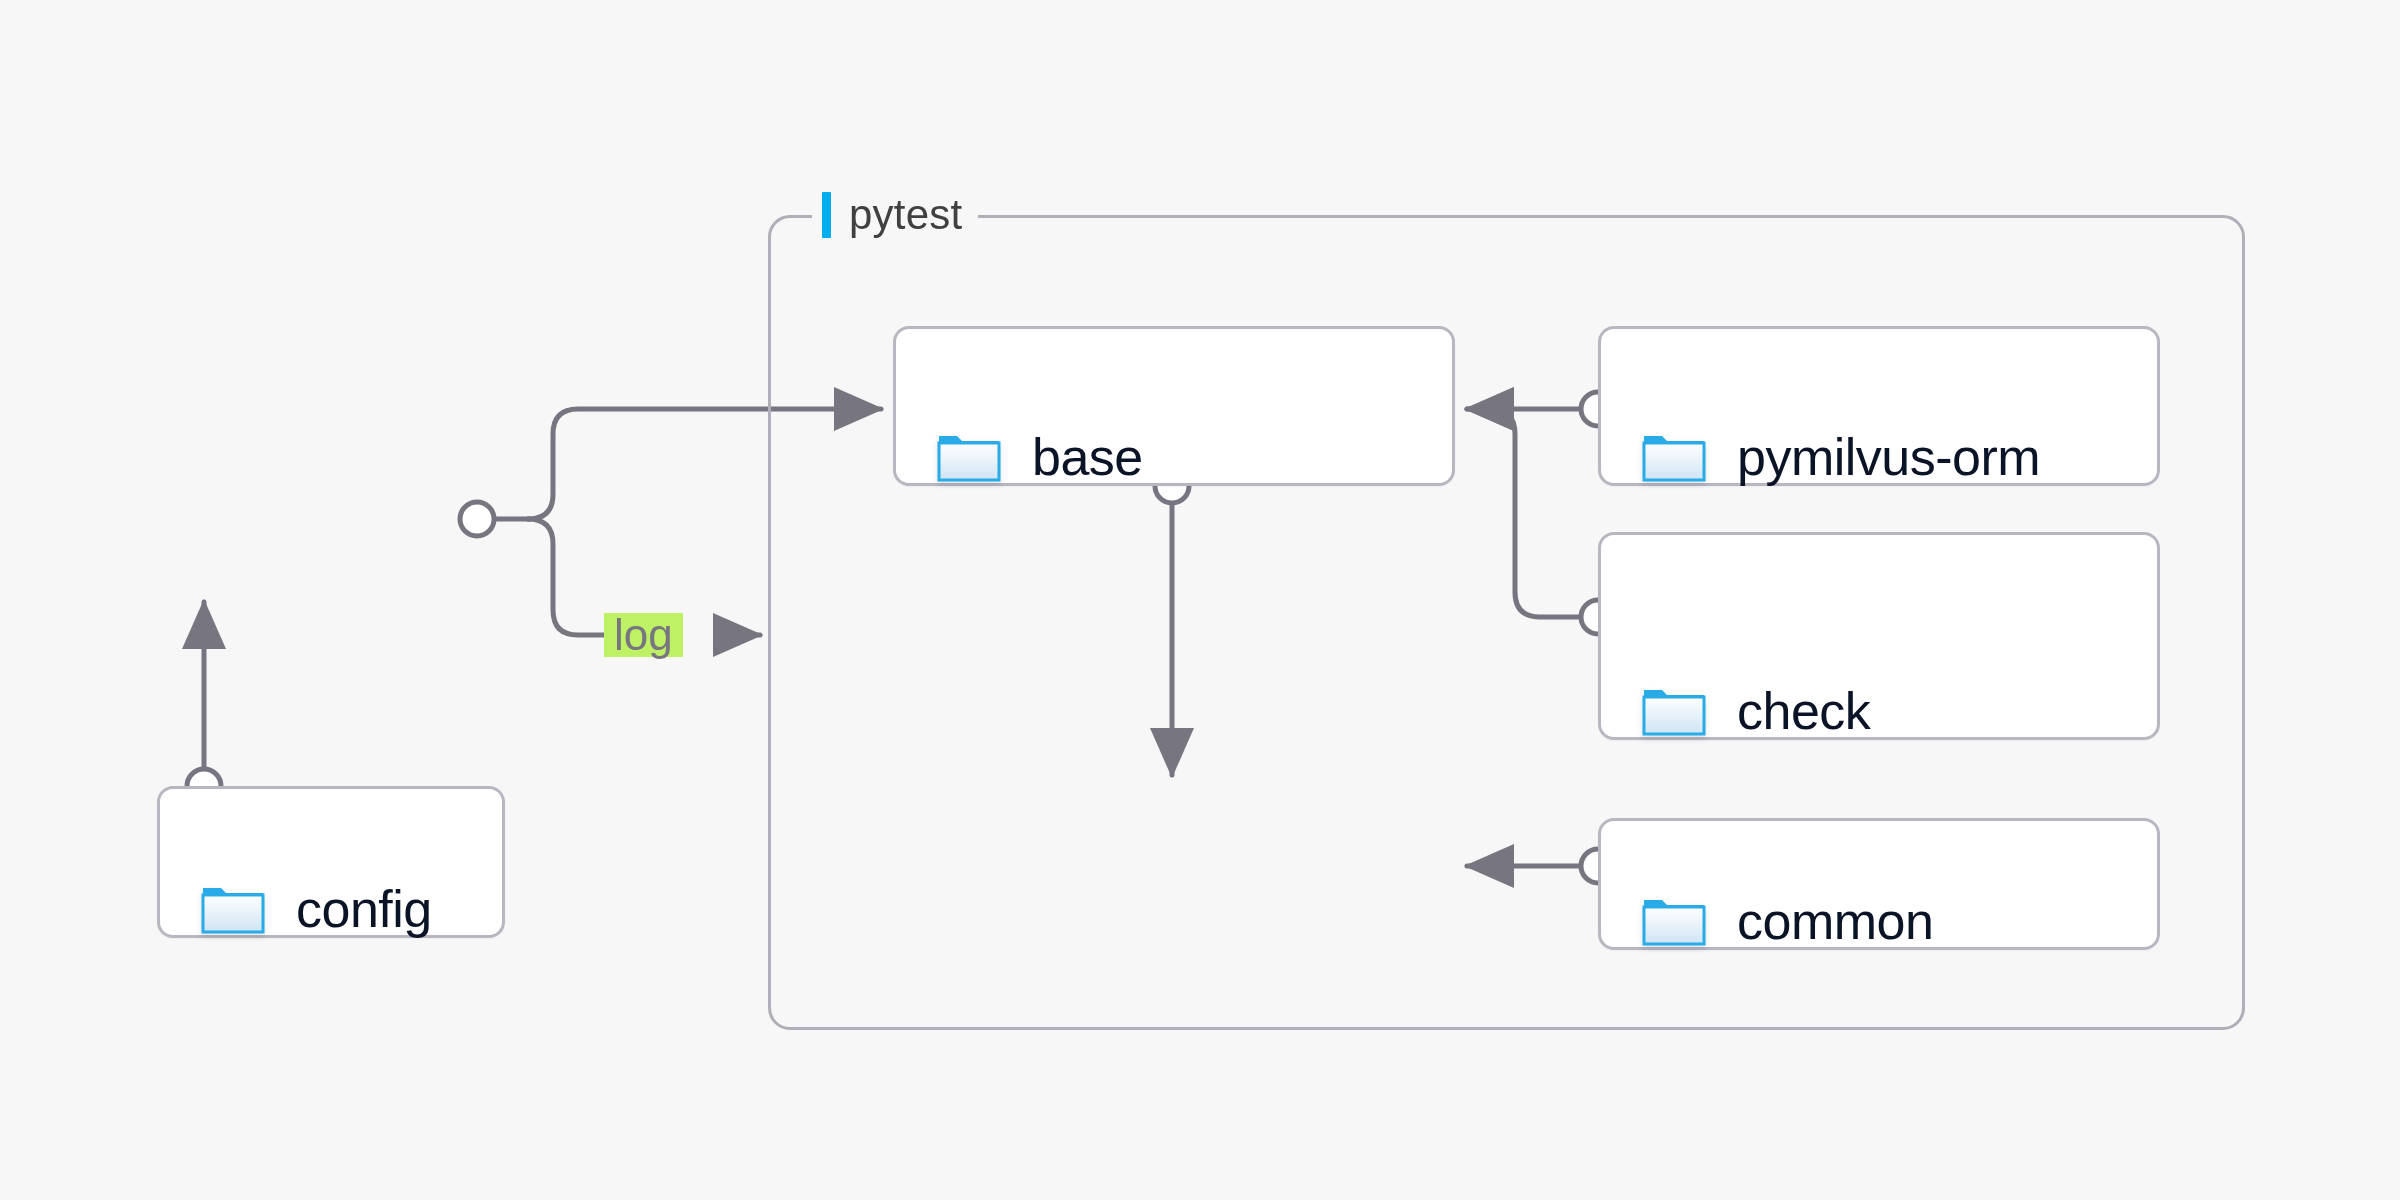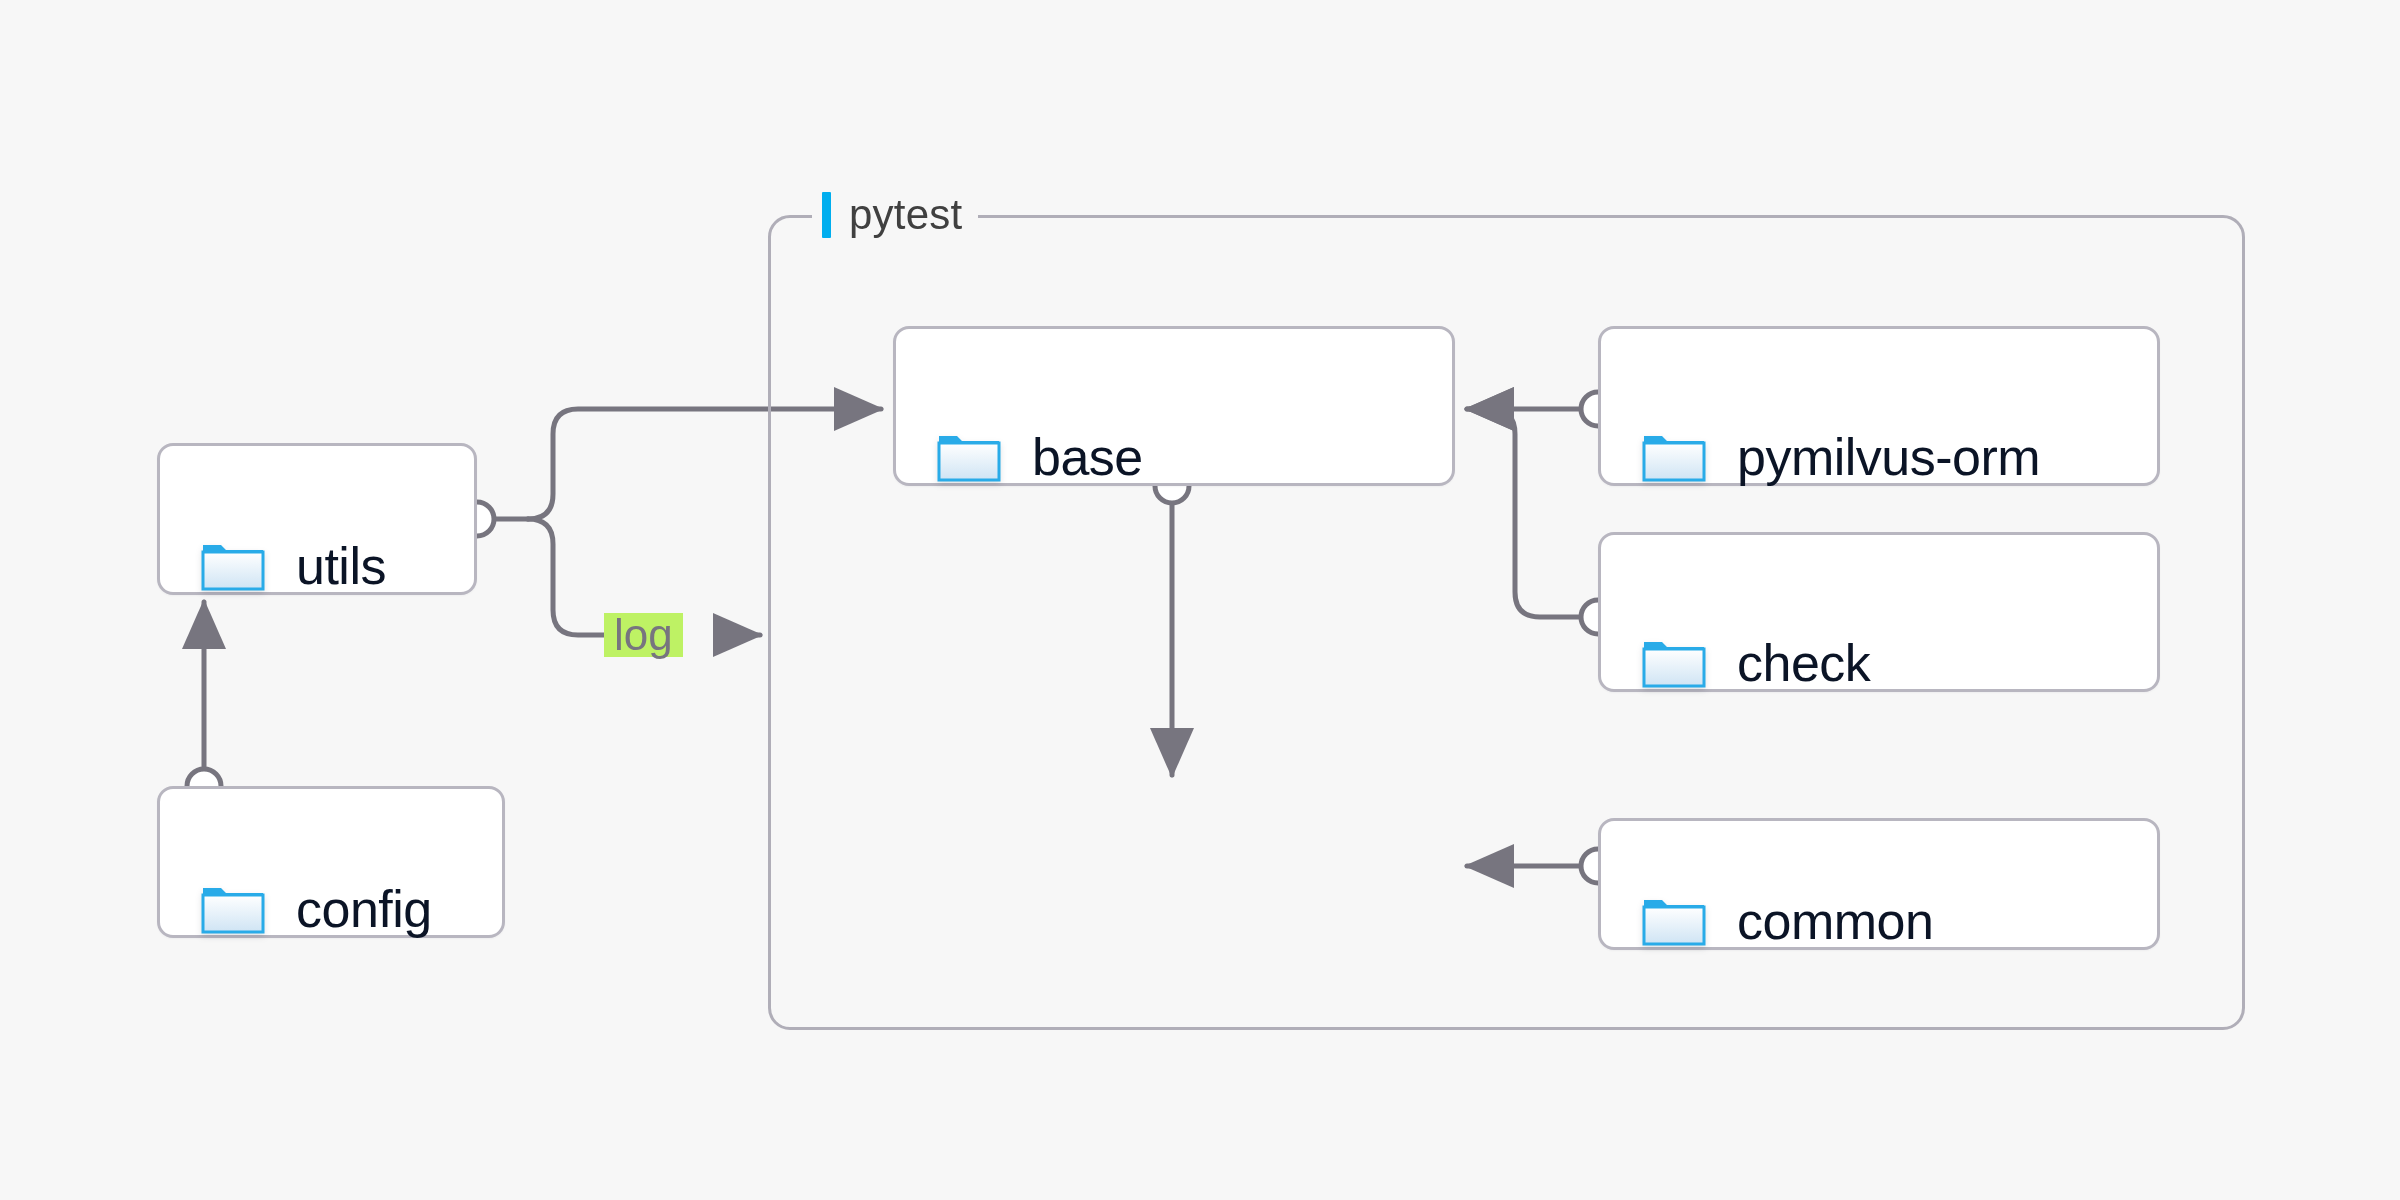--- a/index.html
+++ b/index.html
@@ -144,27 +144,20 @@
     </g>
   </svg>
 
   <div class="group" style="left:768px; top:215px; width:1477px; height:815px;"></div>
 
   <div class="group-label" style="left:812px; top:186px;">
     <span class="group-accent"></span>
     <span class="group-title">pytest</span>
   </div>
 
-  <div class="node" style="left:157px; top:443px; width:320px; height:152px;">
-    <svg class="folder-icon" viewBox="0 0 66 56">
-      <path d="M3 9 h18 l5 5 h37 v39 H3 Z" fill="#29abe8"></path>
-      <rect x="3" y="16" width="60" height="37" fill="url(#folderGrad)" stroke="#29abe8" stroke-width="3"></rect>
-    </svg>
-    <span class="node-label">utils</span>
-  </div>
 
   <div class="node" style="left:157px; top:786px; width:348px; height:152px;">
     <svg class="folder-icon" viewBox="0 0 66 56">
       <path d="M3 9 h18 l5 5 h37 v39 H3 Z" fill="#29abe8"></path>
       <rect x="3" y="16" width="60" height="37" fill="url(#folderGrad)" stroke="#29abe8" stroke-width="3"></rect>
     </svg>
     <span class="node-label">config</span>
   </div>
 
   <div class="node" style="left:893px; top:326px; width:562px; height:160px;">
@@ -177,21 +170,21 @@
 
 
   <div class="node" style="left:1598px; top:326px; width:562px; height:160px;">
     <svg class="folder-icon" viewBox="0 0 66 56">
       <path d="M3 9 h18 l5 5 h37 v39 H3 Z" fill="#29abe8"></path>
       <rect x="3" y="16" width="60" height="37" fill="url(#folderGrad)" stroke="#29abe8" stroke-width="3"></rect>
     </svg>
     <span class="node-label">pymilvus-orm</span>
   </div>
 
-  <div class="node" style="left:1598px; top:532px; width:562px; height:160px;">
+  <div class="node" style="left:1598px; top:532px; width:562px; height:208px;">
     <svg class="folder-icon" viewBox="0 0 66 56">
       <path d="M3 9 h18 l5 5 h37 v39 H3 Z" fill="#29abe8"></path>
       <rect x="3" y="16" width="60" height="37" fill="url(#folderGrad)" stroke="#29abe8" stroke-width="3"></rect>
     </svg>
     <span class="node-label">check</span>
   </div>
 
   <div class="node" style="left:1598px; top:786px; width:562px; height:132px;margin-top:32px;">
     <svg class="folder-icon" viewBox="0 0 66 56">
       <path d="M3 9 h18 l5 5 h37 v39 H3 Z" fill="#29abe8"></path>

